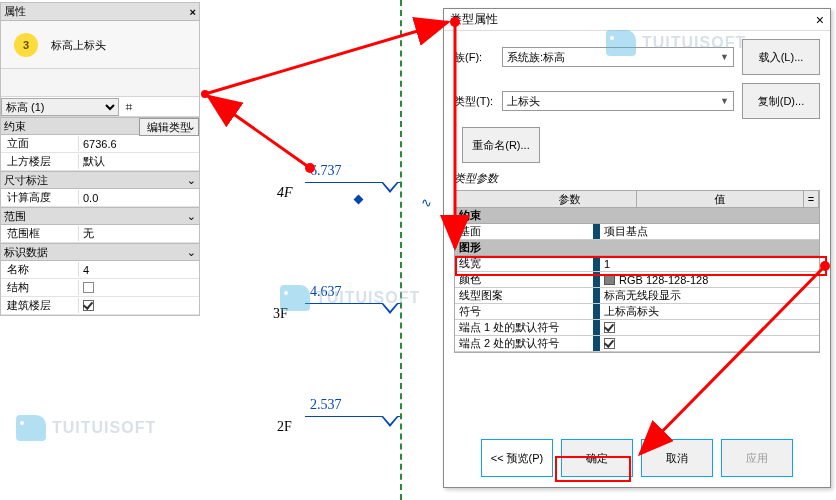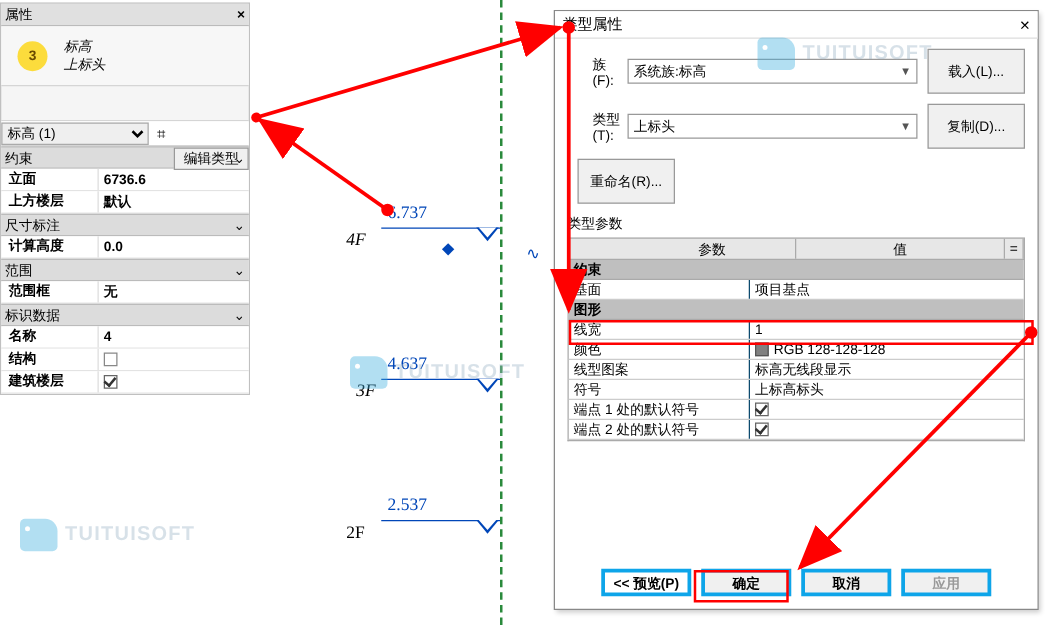--- a/index.html
+++ b/index.html
@@ -6,31 +6,31 @@
   body { font-family: "Microsoft YaHei", "SimSun", sans-serif; font-size: 11px; background: #fff; width: 836px; height: 500px; position: relative; overflow: hidden; }
 
   
   .panel { position: absolute; left: 0; top: 2px; width: 200px; border: 1px solid #c0c0c0; background: #f5f5f5; }
   .panel-header { display: flex; justify-content: space-between; align-items: center; height: 18px; background: #e0e0e0; border-bottom: 1px solid #bbb; padding: 0 3px; }
   .panel-header .close { font-weight: bold; cursor: pointer; }
 
   .thumb-row { display: flex; align-items: center; height: 48px; border-bottom: 1px solid #d5d5d5; background: #f7f7f7; }
   .thumb { width: 50px; display: flex; align-items: center; justify-content: center; }
   .thumb-circle { width: 24px; height: 24px; border-radius: 12px; background: #fcdc3c; display: flex; align-items: center; justify-content: center; font-weight: bold; color: #6b4b00; }
-  .thumb-text { display: flex; flex-direction: column; font-size: 11px; line-height: 14px; font-style: italic; }
+  .thumb-text { display: flex; flex-direction: row; font-size: 11px; line-height: 14px; }
 
   .spacer { height: 28px; border-bottom: 1px solid #d5d5d5; }
 
   .filter-row { display: flex; align-items: center; height: 20px; border-bottom: 1px solid #d5d5d5; background: #fff; }
   .filter-row select { flex: 1 1 90px; height: 18px; border: 1px solid #aaa; font-size: 11px; }
   .filter-row .tb-icon { width: 20px; text-align: center; font-size: 12px; }
   .filter-row .btn-edit { flex: 0 0 60px; height: 18px; line-height: 16px; text-align: center; border: 1px solid #999; background: #f0f0f0; cursor: pointer; margin-top: 41px; }
 
   .section-head { height: 18px; display: flex; align-items: center; justify-content: space-between; background: #dcdcdc; border-top: 1px solid #bbb; border-bottom: 1px solid #bbb; padding: 0 3px; font-weight: normal; }
-  .prop-row { display: flex; height: 18px; border-bottom: 1px solid #e3e3e3; background: #fff; font-weight: bold; }
+  .prop-row { display: flex; align-items: center; height: 18px; border-bottom: 1px solid #e3e3e3; background: #fff; }
   .prop-k { width: 78px; padding-left: 6px; border-right: 1px solid #ddd; }
   .prop-v { flex: 1; padding-left: 4px; display: flex; align-items: center; }
   .chk { width: 11px; height: 11px; border: 1px solid #888; display: inline-block; }
 
   
   .canvas { position: absolute; left: 205px; top: 0; width: 230px; height: 500px; }
   .dash-vert { position: absolute; left: 195px; top: 0; width: 0; height: 500px; border-left: 2px dashed #2a8a3c; }
   .floor-label { position: absolute; font-family: "SimSun", serif; font-size: 14px; }
   .floor-val { position: absolute; color: #0046b8; font-family: "SimSun", serif; font-size: 14px; }
   .floor-axis { position: absolute; height: 0; border-top: 1px solid #0046b8; }
@@ -38,43 +38,43 @@
   .tri-inner { position: absolute; width: 0; height: 0; border-left: 7px solid transparent; border-right: 7px solid transparent; border-top: 8px solid #fff; }
   .grip { position: absolute; width: 7px; height: 7px; background: #0046b8; transform: rotate(45deg); }
   .wave { position: absolute; color: #0046b8; font-size: 13px; }
 
   
   .dialog { position: absolute; left: 443px; top: 8px; width: 388px; height: 480px; background: #fff; border: 1px solid #888; box-shadow: 2px 2px 4px rgba(0,0,0,0.2); }
   .dlg-title { height: 22px; display: flex; align-items: center; justify-content: space-between; background: #fff; border-bottom: 1px solid #ddd; padding: 0 6px; font-size: 12px; }
   .dlg-title .x { font-size: 14px; cursor: pointer; }
   .dlg-body { padding: 8px 10px; }
   .fld-row { display: flex; align-items: center; margin-bottom: 8px; }
-  .fld-label { width: 48px; padding-left: 20px; }
+  .fld-label { width: 48px; }
   .fld-input { flex: 1; height: 20px; border: 1px solid #999; background: #fff; padding: 0 4px; display: flex; align-items: center; justify-content: space-between; }
   .fld-input .arrow-dn { font-size: 9px; color: #555; }
   .fld-btn { width: 78px; height: 36px; margin-left: 8px; border: 1px solid #999; background: #f0f0f0; display: flex; align-items: center; justify-content: center; cursor: pointer; }
 
   .type-params { margin-top: 6px; }
   .grid-head { display: flex; height: 18px; background: #e7e7e7; border: 1px solid #aaa; }
   .grid-head > div { border-right: 1px solid #aaa; display: flex; align-items: center; justify-content: center; }
   .grid-head .c1 { width: 182px; padding-left: 48px; }
   .grid-head .c2 { flex: 1; }
   .grid-head .c3 { width: 15px; }
 
   .grid-body { border: 1px solid #aaa; border-top: none; }
   .grid-sec { height: 16px; background: #bfbfbf; padding-left: 4px; display: flex; align-items: center; font-weight: bold; border-bottom: 1px solid #aaa; }
   .grid-row { display: flex; height: 16px; border-bottom: 1px solid #ccc; }
-  .grid-row .g1 { width: 145px; padding-left: 4px; border-right: 1px solid #0c4a6e; display: flex; align-items: center; }
+  .grid-row .g1 { width: 145px; padding-left: 4px; border-right: 7px solid #0c4a6e; display: flex; align-items: center; }
   .grid-row .g2 { flex: 1; padding-left: 4px; display: flex; align-items: center; }
   .chkd { width: 11px; height: 11px; border: 1px solid #666; position: relative; }
   .chkd::after { content: ""; position: absolute; left: 1px; top: -1px; width: 4px; height: 7px; border: solid #333; border-width: 0 2px 2px 0; transform: rotate(40deg); }
   .color-sw { width: 11px; height: 11px; background: rgb(128,128,128); border: 1px solid #555; margin-right: 4px; }
 
   .dlg-btns { position: absolute; bottom: 10px; left: 0; right: 0; display: flex; justify-content: center; gap: 8px; }
-  .dlg-btns .b { width: 72px; height: 22px; border: 3px solid #0ea5e9; background: #f0f0f0; display: flex; align-items: center; justify-content: center; cursor: pointer; font-weight: bold; }
+  .dlg-btns .b { width: 72px; height: 38px; border: 1px solid #0ea5e9; background: #f0f0f0; display: flex; align-items: center; justify-content: center; cursor: pointer; }
   .dlg-btns .b.prev { background: #fff; }
   .dlg-btns .b.disabled { color: #999; }
 
   
   .wm { position: absolute; display: flex; align-items: center; opacity: 0.4; }
   .wm .logo { width: 30px; height: 26px; background: #40b0e0; border-radius: 4px 10px 4px 4px; margin-right: 6px; position: relative; }
   .wm .logo::before { content:""; position:absolute; left:4px; top:6px; width:4px; height:4px; background:#fff; border-radius:2px; }
   .wm .txt { font-size: 16px; font-weight: bold; color: #9db5c8; letter-spacing: 1px; }
 
   
@@ -168,21 +168,21 @@
 
   <div class="floor-val" style="left:105px;top:163px;">6.737</div>
   <div class="floor-label" style="left:72px;top:185px;font-style:italic;">4F</div>
   <div class="floor-axis" style="left:100px;top:182px;width:95px;"></div>
   <div class="tri" style="left:176px;top:182px;"></div>
   <div class="tri-inner" style="left:178px;top:182px;"></div>
   <div class="grip" style="left:150px;top:196px;"></div>
   <div class="wave" style="left:216px;top:195px;">∿</div>
 
   <div class="floor-val" style="left:105px;top:284px;">4.637</div>
-  <div class="floor-label" style="left:80px;top:306px;font-style:italic;">3F</div>
+  <div class="floor-label" style="left:68px;top:306px;">3F</div>
   <div class="floor-axis" style="left:100px;top:303px;width:95px;"></div>
   <div class="tri" style="left:176px;top:303px;"></div>
   <div class="tri-inner" style="left:178px;top:303px;"></div>
 
   <div class="floor-val" style="left:105px;top:397px;">2.537</div>
   <div class="floor-label" style="left:72px;top:419px;">2F</div>
   <div class="floor-axis" style="left:100px;top:416px;width:95px;"></div>
   <div class="tri" style="left:176px;top:416px;"></div>
   <div class="tri-inner" style="left:178px;top:416px;"></div>
 </div>
@@ -210,21 +210,21 @@
         <span class="arrow-dn">▼</span>
       </div>
       <div class="fld-btn">复制(D)...</div>
     </div>
 
     <div class="fld-row" style="justify-content:flex-start;">
       <div class="fld-btn">重命名(R)...</div>
     </div>
 
     <div class="type-params">
-      <div style="margin-bottom:4px;">类型参数</div>
+      <div style="margin-bottom:4px;font-style:italic;">类型参数</div>
       <div class="grid-head">
         <div class="c1">参数</div>
         <div class="c2">值</div>
         <div class="c3">=</div>
       </div>
       <div class="grid-body">
         <div class="grid-sec">
           <span>约束</span>
         </div>
         <div class="grid-row">

